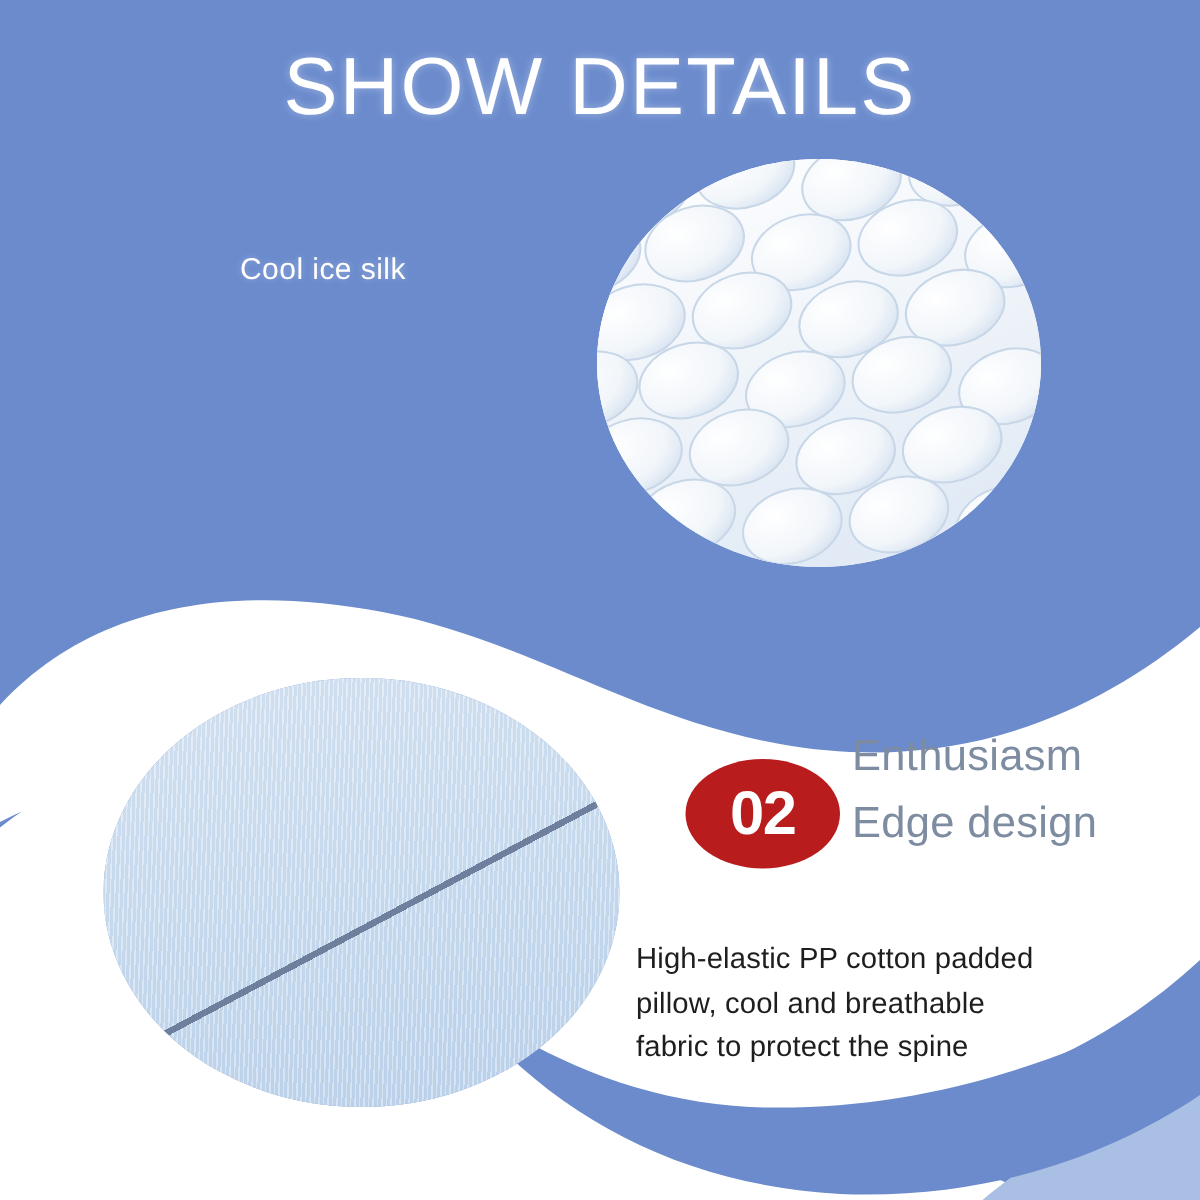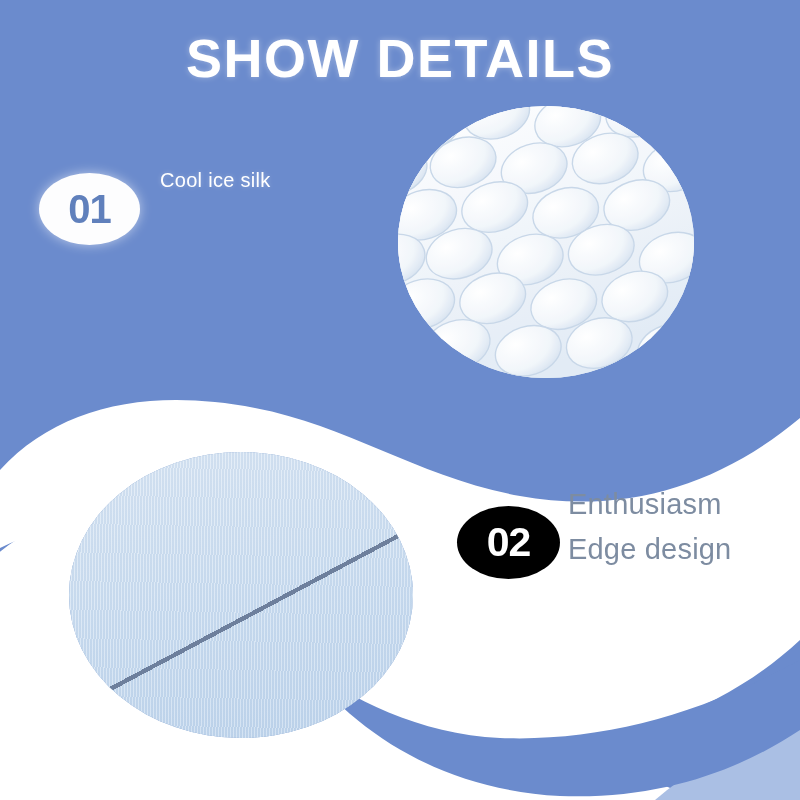--- a/index.html
+++ b/index.html
@@ -16,21 +16,21 @@
   
   .layer{position:absolute;inset:0;width:800px;height:800px;}
   .layer svg{display:block;width:800px;height:800px;}
 
   
   #title{
     position:absolute;left:0;top:30px;width:800px;
     text-align:center;
     color:#ffffff;
     font-size:54px;
-    font-weight:bold;
+    font-weight:normal;
     letter-spacing:1.5px;
     line-height:1.05;
     text-shadow:0 0 6px rgba(255,255,255,.35);
     font-family:"Liberation Sans", sans-serif;
   }
 
   
   .photo{position:absolute;border-radius:50%;overflow:hidden;}
 
   #photo-top{
@@ -88,21 +88,21 @@
   #badge-01{
     left:39px;top:173px;width:101px;height:72px;
     background:#fdfdfe;
     color:#6080bc;
     font-size:40px;
     letter-spacing:-1px;
     box-shadow:0 0 12px rgba(255,255,255,.55);
   }
   #badge-02{
     left:457px;top:506px;width:103px;height:73px;
-    background:#000000;
+    background:#b91c1c;
     color:#ffffff;
     font-size:41px;
     letter-spacing:-1px;
   }
 
   
   #head-01{
     position:absolute;left:160px;top:165px;width:330px;
     color:#ffffff;
     font-size:20px;
@@ -220,27 +220,31 @@
       </svg>
     </div>
   </div>
 
   <div id="photo-bottom" class="photo">
     <div class="fabric-light"></div>
     <div class="fabric-dark"></div>
     <div class="fabric-seam"></div>
   </div>
 
-  <div id="badge-01" class="badge">01</div>
 
   <div id="badge-02" class="badge">02</div>
 
   <div id="head-01">
     <span class="line">Cool ice silk</span>
   </div>
 
   <div id="head-02">
     <span class="line">Enthusiasm</span>
     <span class="line">Edge design</span>
   </div>
 
+  <div id="body-02">
+    <span class="line">High-elastic PP cotton padded</span>
+    <span class="line">pillow, cool and breathable</span>
+    <span class="line">fabric to protect the spine</span>
+  </div>
 
 </div>
 
 </body></html>

